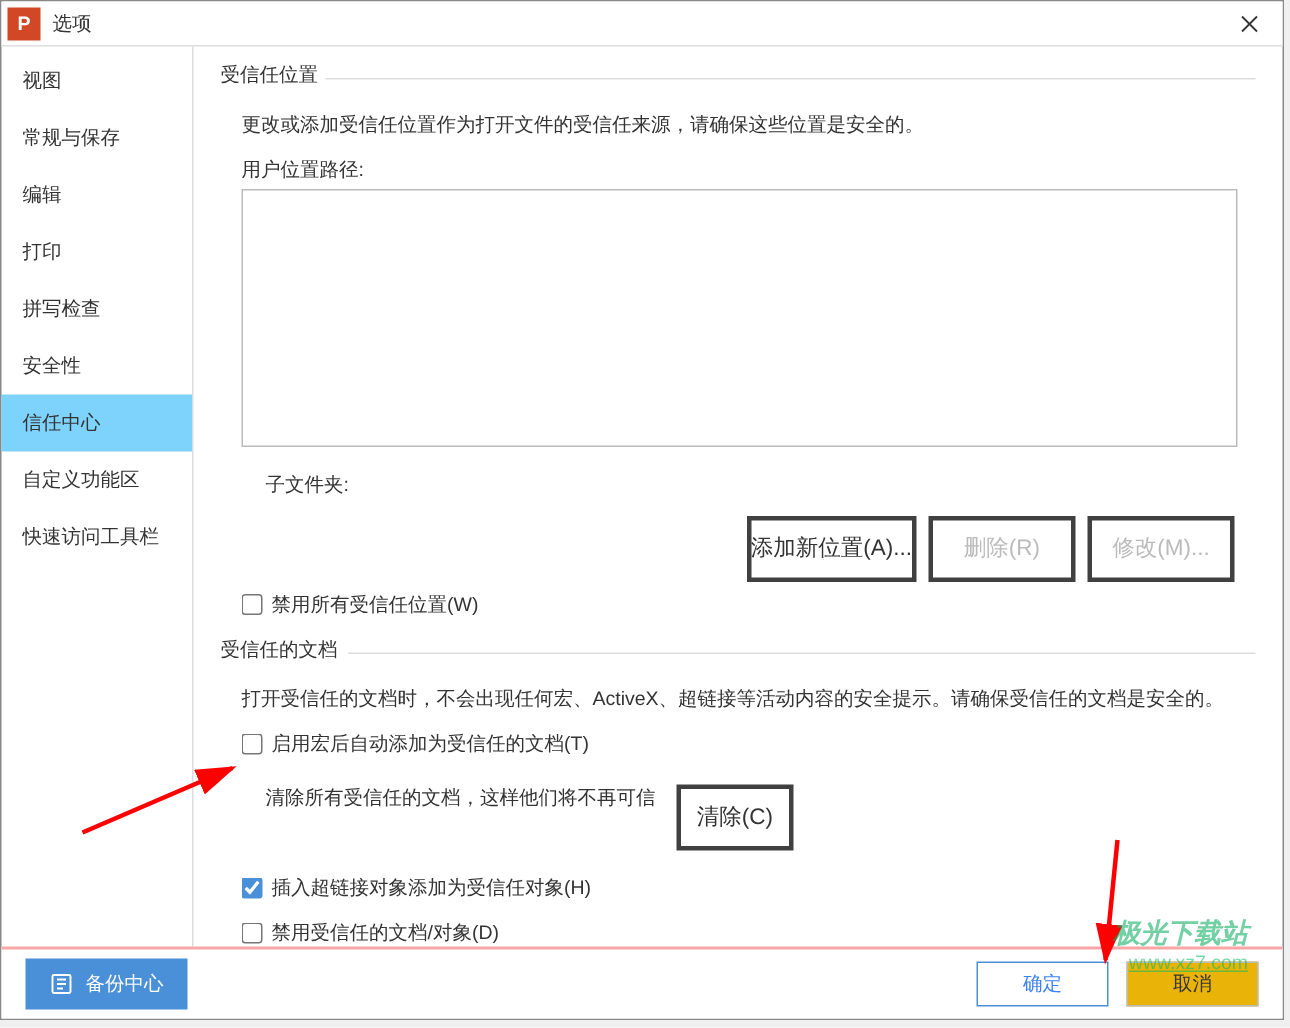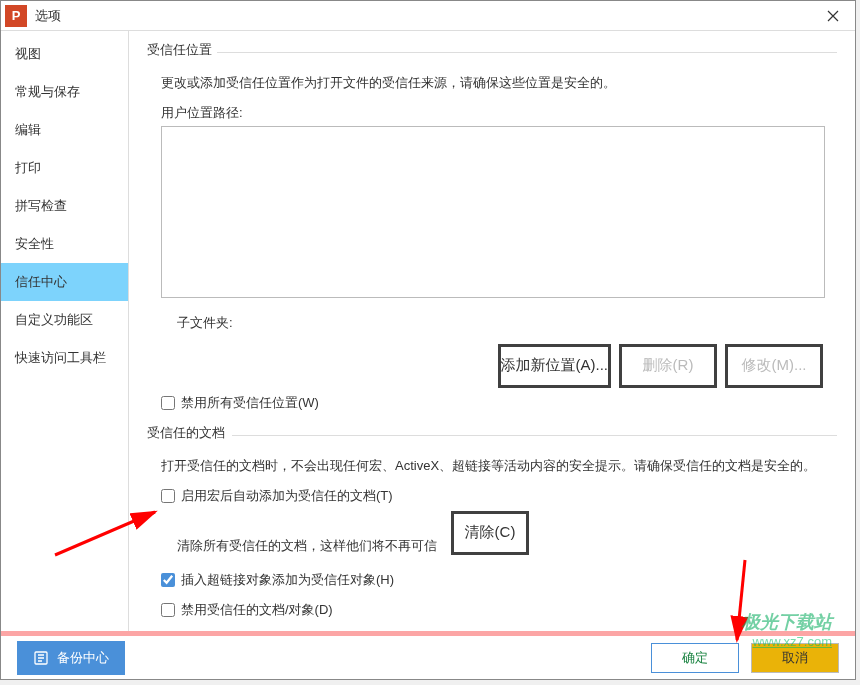--- a/index.html
+++ b/index.html
@@ -192,36 +192,37 @@
       accent-color: #4a90d9;
     }
     
     .checkbox-label {
       font-size: 13px;
       cursor: pointer;
     }
     
     .clear-row {
       display: flex;
-      align-items: flex-end;
+      align-items: flex-start;
       padding: 0px 0 10px 30px;
+      margin-top: 12px;
     }
     
     .clear-text {
       font-size: 13px;
       margin-right: 14px;
     }
     
     .bottom-bar {
       position: absolute;
       bottom: 0;
       left: 0;
       right: 0;
       height: 48px;
-      border-top: 5px solid #fca5a5;
+      border-top: 2px solid #fca5a5;
       display: flex;
       align-items: center;
       padding: 0 16px;
       background: #fff;
     }
     
     .backup-btn {
       height: 34px;
       padding: 0 16px;
       background: #4a90d9;
@@ -243,21 +244,21 @@
       margin-left: auto;
       display: flex;
       gap: 12px;
     }
     
     .btn-primary {
       width: 88px;
       height: 30px;
       border: 1px solid #4a90d9;
       background: #fff;
-      color: #15803d;
+      color: #3b82f6;
       font-size: 13px;
       cursor: pointer;
     }
     
     .btn-secondary {
       width: 88px;
       height: 30px;
       border: 1px solid #bbb;
       background: #eab308;
       color: #333;

